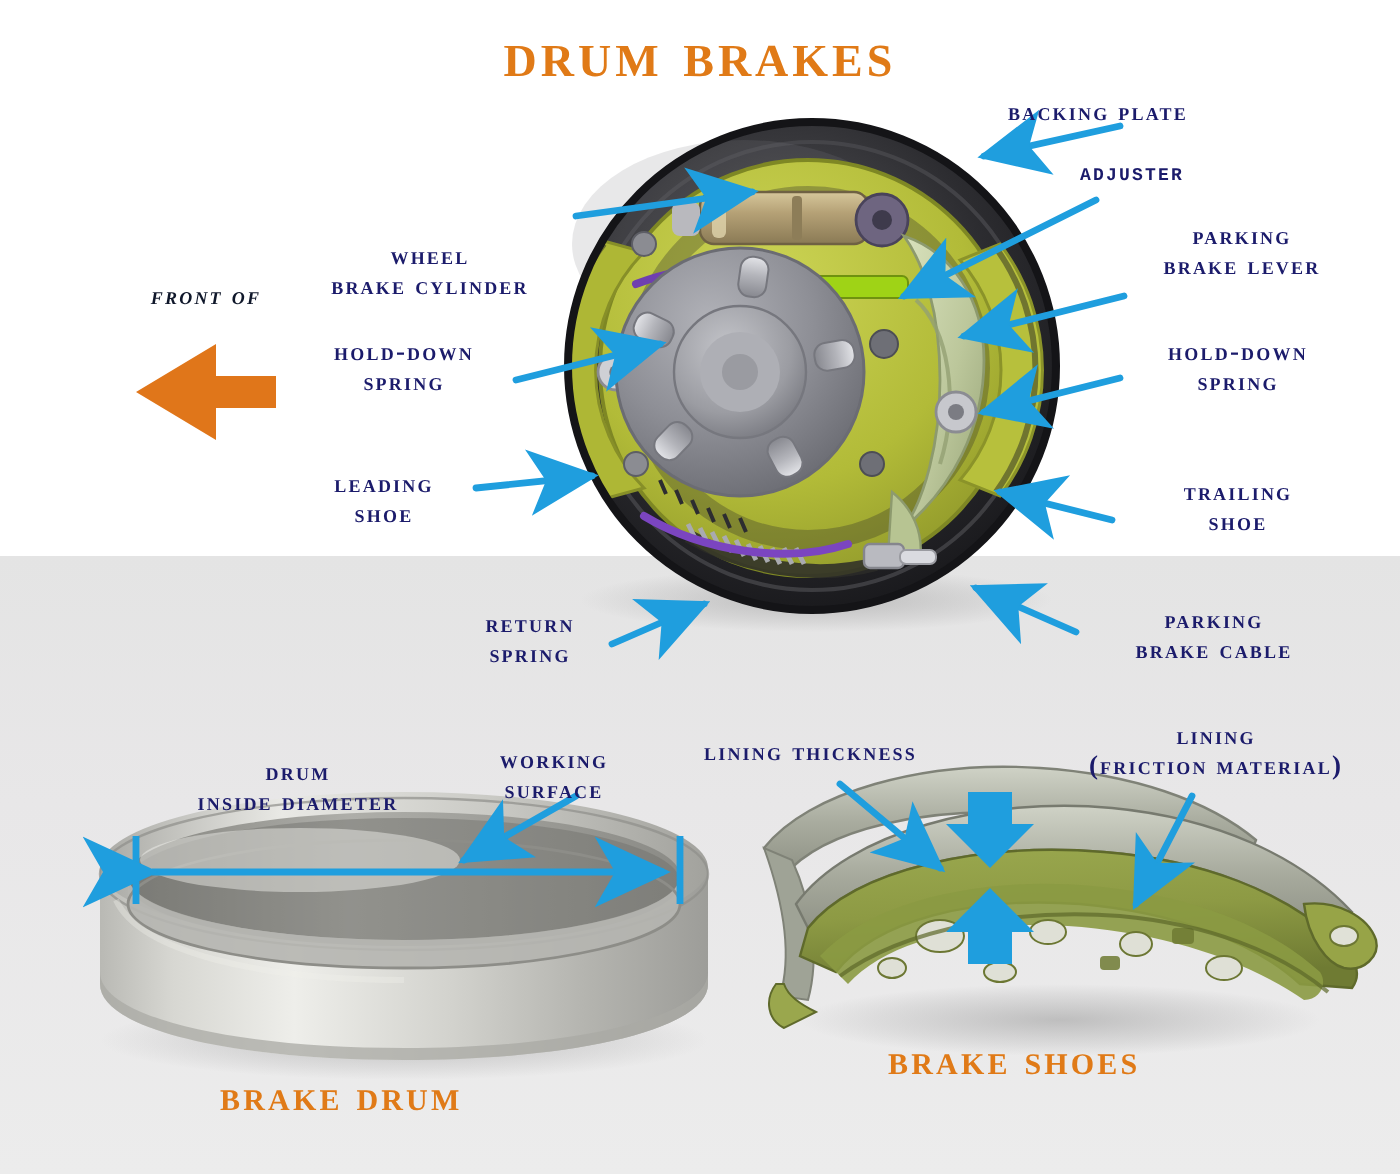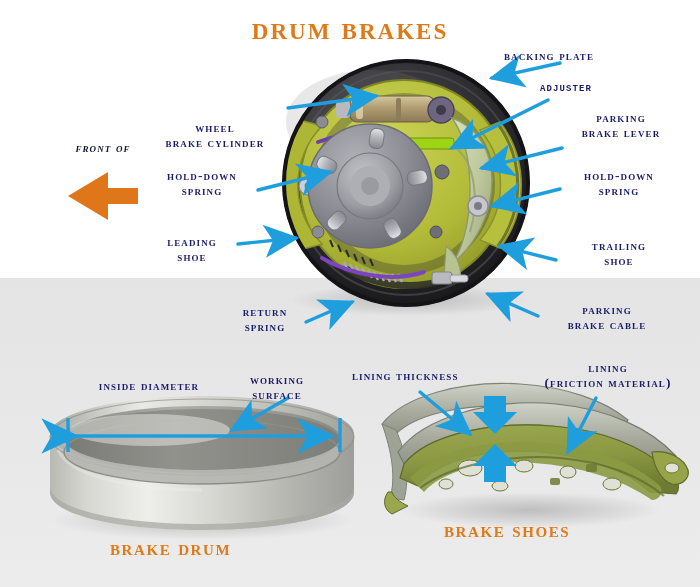--- a/index.html
+++ b/index.html
@@ -383,20 +383,21 @@
   <div class="lbl c" style="left:132px;top:234px;width:120px;">
     <div>Leading</div>
     <div>shoe</div>
   </div>
   <div class="lbl c" style="left:210px;top:304px;width:110px;">
     <div>Return</div>
     <div>spring</div>
   </div>
 
   <div class="lbl c" style="left:74px;top:378px;width:150px;">
+    <div>Drum</div>
     <div>inside diameter</div>
   </div>
   <div class="lbl c" style="left:222px;top:372px;width:110px;">
     <div>Working</div>
     <div>surface</div>
   </div>
 
   <div class="lbl" style="left:352px;top:368px;">
     <div>Lining thickness</div>
   </div>

